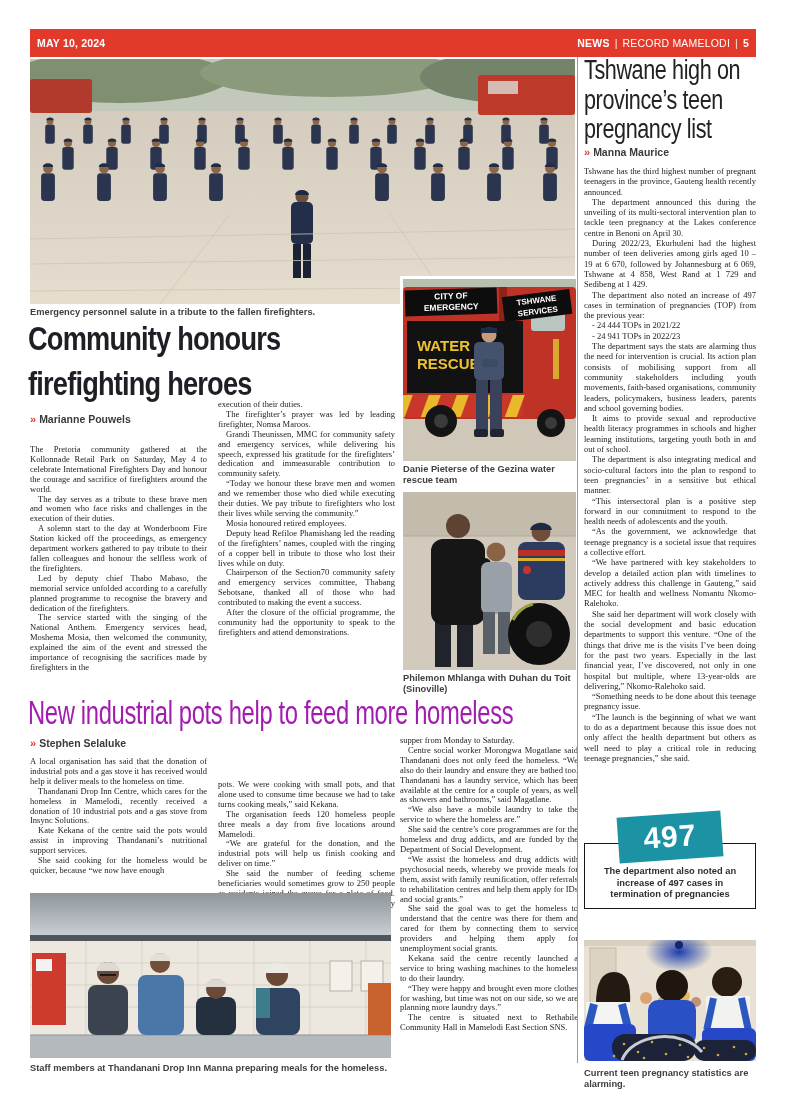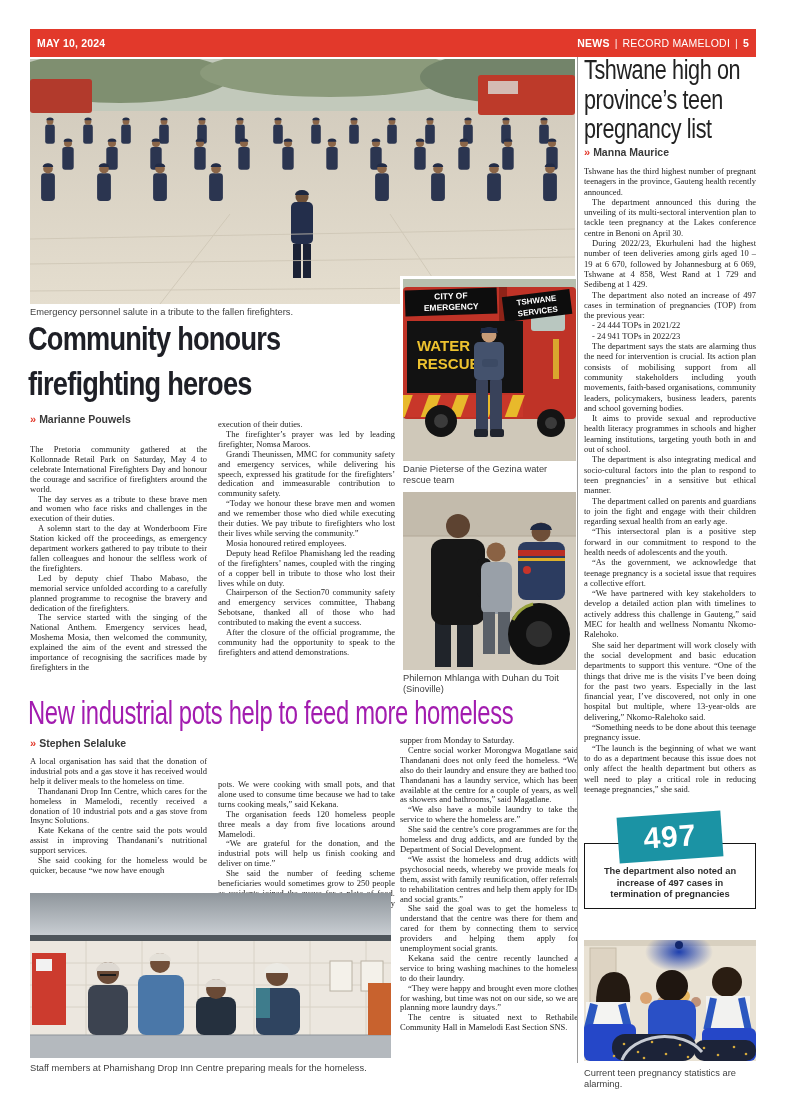--- a/index.html
+++ b/index.html
@@ -23,21 +23,21 @@
   .h3 .squeeze{transform:scaleX(.8);}
   
   .byline{font-size:10.5px;font-weight:700;color:#3a3a3a;}
   .byline .mark{color:#e2392b;margin-right:4px;font-size:11px;letter-spacing:-1px;}
   
   .col p{margin:0;font-family:"Liberation Serif",serif;font-size:8.5px;line-height:9.9px;
          text-align:justify;color:#1c1c1c;}
   .col p:not(:first-child){text-indent:8px;}
   .teencol p{line-height:10.3px;}
   
-  .cap{font-size:9.3px;line-height:11px;color:#3f3f3f;font-weight:400;}
+  .cap{font-size:9.3px;line-height:11px;color:#3f3f3f;font-weight:700;}
   figure{margin:0;padding:0;}
   figure svg{display:block;}
   .photo-card{background:#fff;padding:3px 3px 0 3px;box-sizing:border-box;}
   .photo-card .cap{margin-top:3px;}
   
   .vrule{left:577px;top:57px;width:1px;height:1006px;background:#9a9a9a;}
   
   .stat-box{left:584px;top:843px;width:172px;height:66px;border:1.5px solid #161616;box-sizing:border-box;}
   .stat-ribbon{position:absolute;left:50%;top:-30px;width:104px;height:46px;margin-left:-52px;
     background:#1b93a4;transform:rotate(-4deg);color:#fff;font-weight:700;font-size:30px;
@@ -139,21 +139,21 @@
   <span class="mark">»</span><span>Marianne Pouwels</span>
 </div>
 
 <div class="abs col" style="left:30px;top:445px;width:177px;">
     <p>The Pretoria community gathered at the Kollonnade Retail Park on Saturday, May 4 to celebrate International Firefighters Day and honour the courage and sacrifice of firefighters around the world.</p>
     <p>The day serves as a tribute to these brave men and women who face risks and challenges in the execution of their duties.</p>
     <p>A solemn start to the day at Wonderboom Fire Station kicked off the proceedings, as emergency department workers gathered to pay tribute to their fallen colleagues and honour the selfless work of the firefighters.</p>
     <p>Led by deputy chief Thabo Mabaso, the memorial service unfolded according to a carefully planned programme to recognise the bravery and dedication of the firefighters.</p>
     <p>The service started with the singing of the National Anthem. Emergency services head, Moshema Mosia, then welcomed the community, explained the aim of the event and stressed the importance of recognising the sacrifices made by firefighters in the</p>
   </div>
-<div class="abs col" style="left:218px;top:420px;width:177px;">
+<div class="abs col" style="left:218px;top:400px;width:177px;">
     <p>execution of their duties.</p>
     <p>The firefighter’s prayer was led by leading firefighter, Nomsa Maroos.</p>
     <p>Grandi Theunissen, MMC for community safety and emergency services, while delivering his speech, expressed his gratitude for the firefighters’ dedication and immeasurable contribution to community safety.</p>
     <p>“Today we honour these brave men and women and we remember those who died while executing their duties. We pay tribute to firefighters who lost their lives while serving the community.”</p>
     <p>Mosia honoured retired employees.</p>
     <p>Deputy head Refiloe Phamishang led the reading of the firefighters’ names, coupled with the ringing of a copper bell in tribute to those who lost their lives while on duty.</p>
     <p>Chairperson of the Section70 community safety and emergency services committee, Thabang Sebotsane, thanked all of those who had contributed to making the event a success.</p>
     <p>After the closure of the official programme, the community had the opportunity to speak to the firefighters and attend demonstrations.</p>
   </div>
 
@@ -303,21 +303,21 @@
       <rect x="166" y="104" width="40" height="38" rx="8" fill="#25303e"></rect>
       <circle cx="186" cy="96" r="10" fill="#6a4a36"></circle>
       <path d="M175,94 a11,8 0 0 1 22,0 z" fill="#ded9d2"></path>
       <rect x="226" y="95" width="44" height="47" rx="8" fill="#2f4460"></rect>
       <rect x="226" y="95" width="14" height="30" fill="#3e7c8c"></rect>
       <circle cx="247" cy="82" r="11" fill="#6a4a36"></circle>
       <path d="M234,80 a13,10 0 0 1 26,0 z" fill="#eceae4"></path>
       <rect x="338" y="90" width="23" height="52" fill="#c8622e"></rect>
     </g>
   </svg>
-  <figcaption class="cap" style="margin-top:5px;">Staff members at Phamishang Drop Inn Centre preparing meals for the homeless.</figcaption>
+  <figcaption class="cap" style="margin-top:5px;">Staff members at Thandanani Drop Inn Manna preparing meals for the homeless.</figcaption>
 </figure>
 
 <div class="abs vrule"></div>
 
 <h3 class="abs h3">
   <span class="squeeze">Tshwane high on</span><br>
   <span class="squeeze">province’s teen</span><br>
   <span class="squeeze">pregnancy list</span>
 </h3>
 
@@ -328,21 +328,20 @@
 <div class="abs col teencol" style="left:584px;top:166px;width:172px;">
     <p>Tshwane has the third highest number of pregnant teenagers in the province, Gauteng health recently announced.</p>
     <p>The department announced this during the unveiling of its multi-sectoral intervention plan to tackle teen pregnancy at the Lakes conference centre in Benoni on April 30.</p>
     <p>During 2022/23, Ekurhuleni had the highest number of teen deliveries among girls aged 10 – 19 at 6 670, followed by Johannesburg at 6 069, Tshwane at 4 858, West Rand at 1 729 and Sedibeng at 1 429.</p>
     <p>The department also noted an increase of 497 cases in termination of pregnancies (TOP) from the previous year:</p>
     <p>- 24 444 TOPs in 2021/22</p>
     <p>- 24 941 TOPs in 2022/23</p>
     <p>The department says the stats are alarming thus the need for intervention is crucial.  Its action plan consists of mobilising support from all community stakeholders including youth movements, faith-based organisations, community leaders, policymakers, business leaders, parents and school governing bodies.</p>
     <p>It aims to provide sexual and reproductive health literacy programmes in schools and higher learning institutions, targeting youth both in and out of school.</p>
     <p>The department is also integrating medical and socio-cultural factors into the plan to respond to teen pregnancies’ in a sensitive but ethical manner.</p>
-    <p>The department called on parents and guardians to join the fight and engage with their children regarding sexual health from an early age.</p>
     <p>“This intersectoral plan is a positive step forward in our commitment to respond to the health needs of adolescents and the youth.</p>
     <p>“As the government, we acknowledge that teenage pregnancy is a societal issue that requires a collective effort.</p>
     <p>“We have partnered with key stakeholders to develop a detailed action plan with timelines to actively address this challenge in Gauteng,” said MEC for health and wellness Nomantu Nkomo-Ralehoko.</p>
     <p>She said her department will work closely with the social development and basic education departments to support this venture. “One of the things that drive me is the visits I’ve been doing for the past two years.  Especially in the last financial year, I’ve discovered, not only in one hospital but multiple, where 13-year-olds are delivering,” Nkomo-Ralehoko said.</p>
     <p>“Something needs to be done about this teenage pregnancy issue.</p>
     <p>“The launch is the beginning of what we want to do as a department because this issue does not only affect the health department but others as well need to play a critical role in reducing teenage pregnancies,” she said.</p>
   </div>
 
 <div class="abs stat-box">
   <div class="stat-ribbon">

